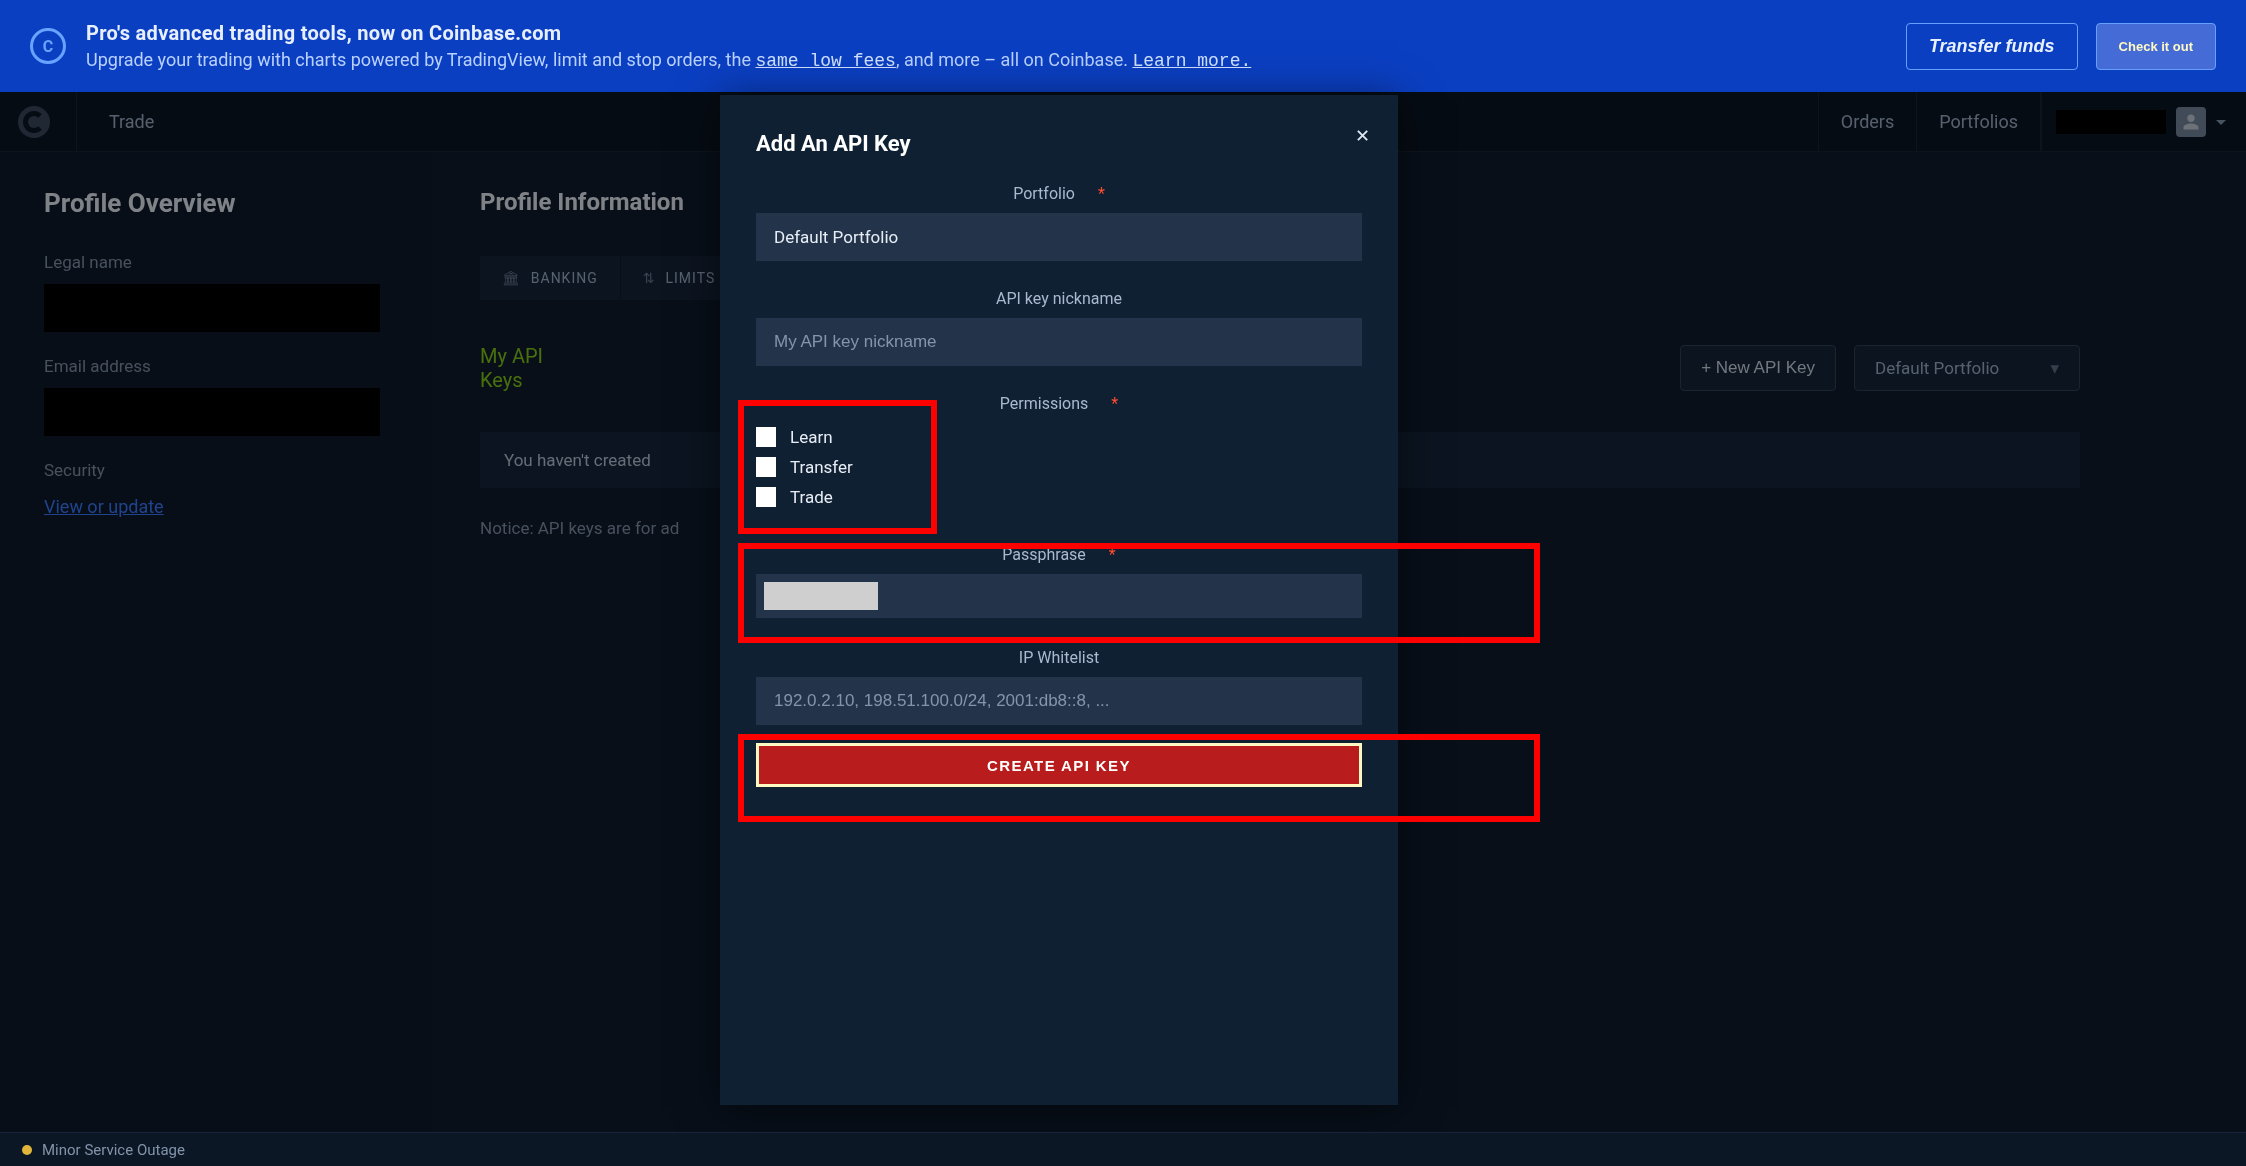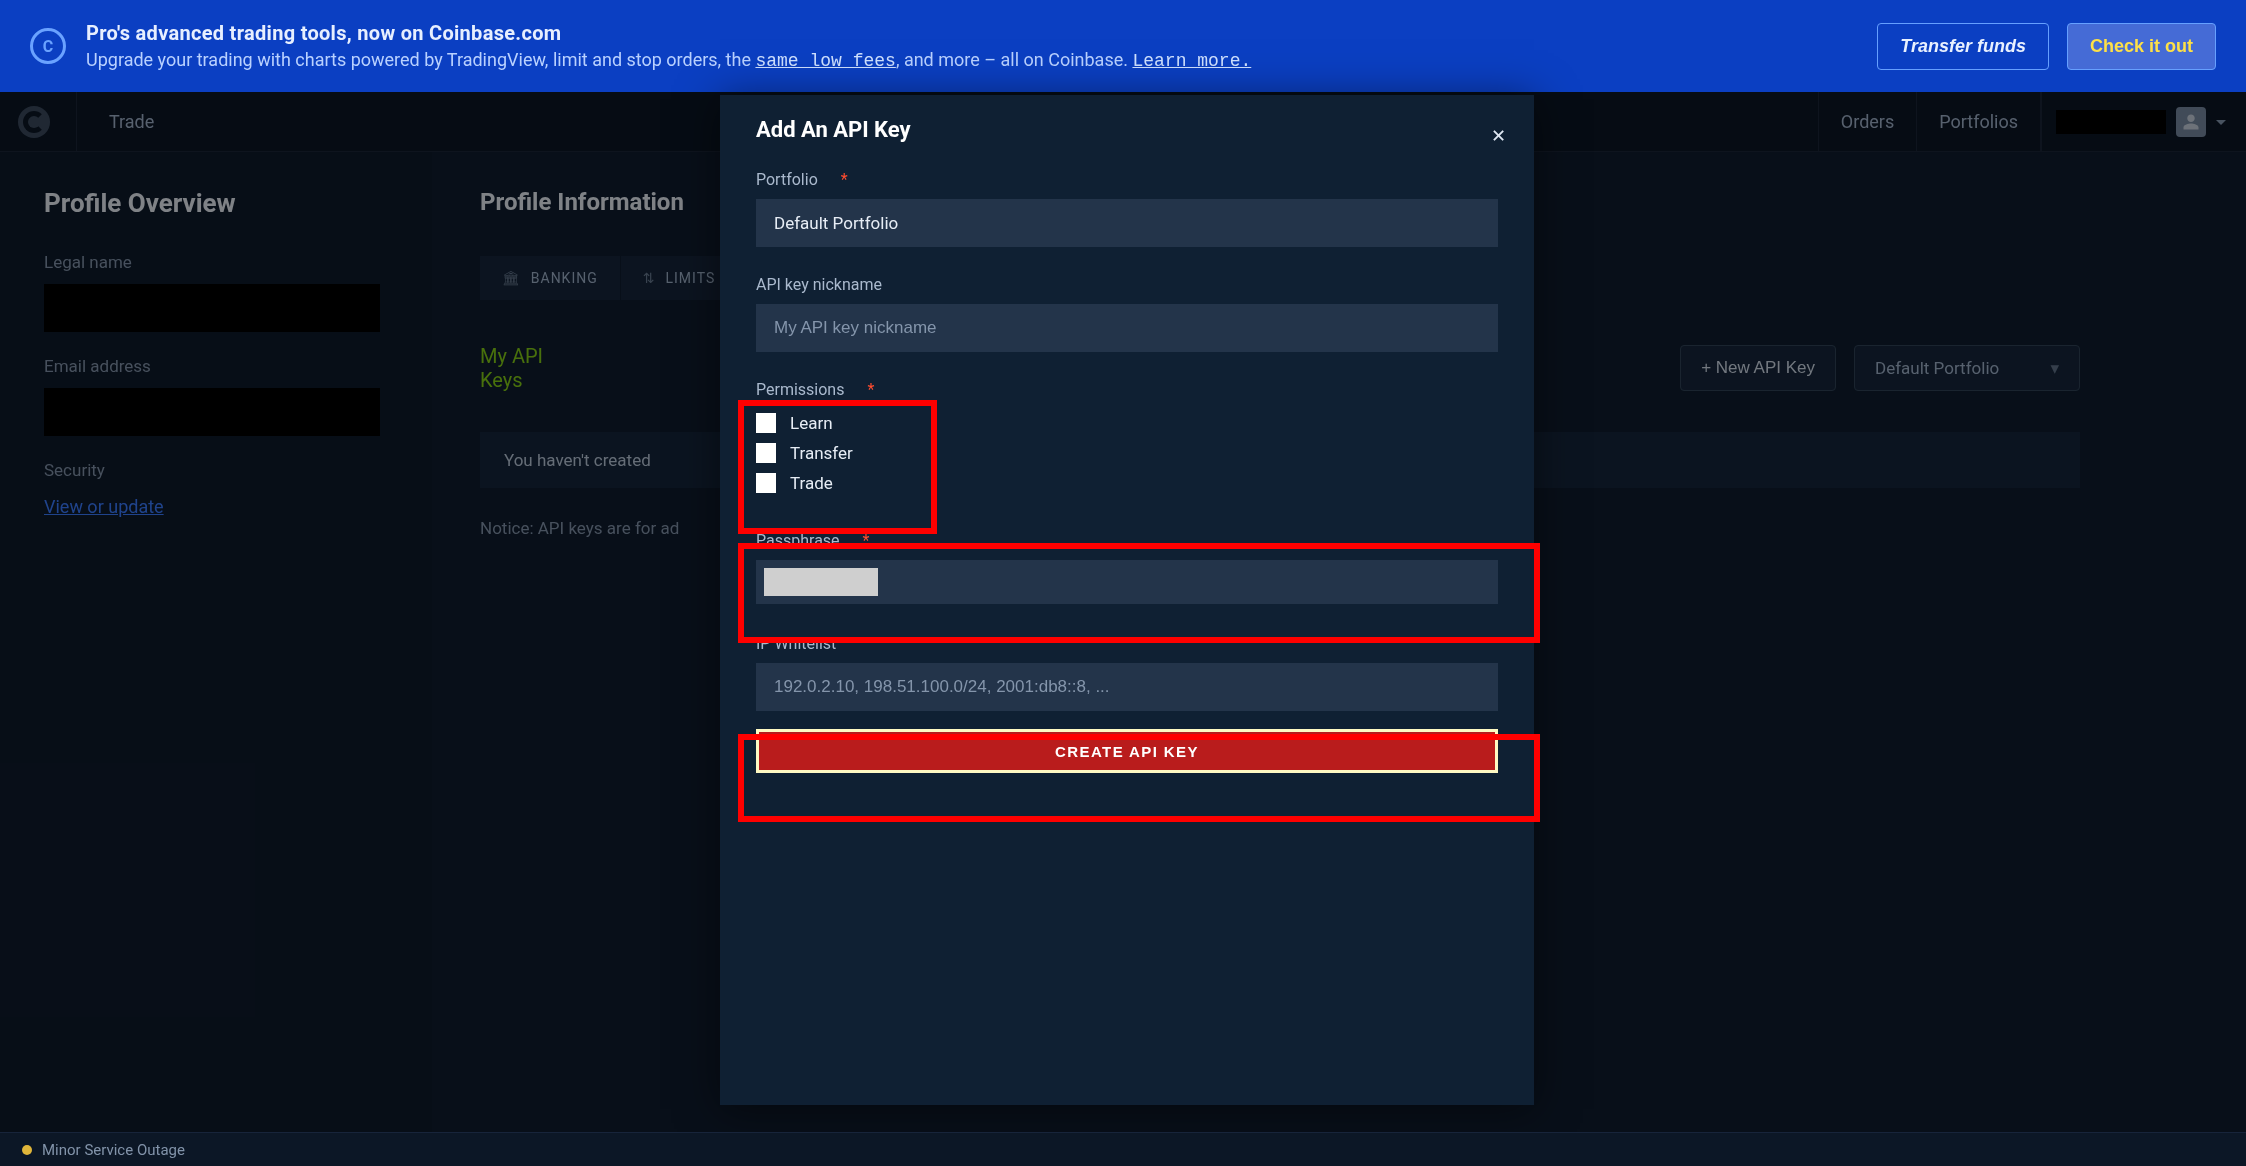--- a/index.html
+++ b/index.html
@@ -29,22 +29,22 @@
   }
   .promo-title { font-weight: 700; font-size: 20px; letter-spacing:.3px; }
   .promo-sub { font-size: 18px; color: #b9d1ff; margin-top:4px;}
   .promo-sub .link { color:#cfe1ff; text-decoration: underline; cursor:pointer;font-family:Liberation Mono, monospace; }
   .promo-right { display: flex; gap: 18px; }
   .btn-outline-blue {
     border: 1px solid #66a0ff; background: transparent; color:#e9f1ff;
     padding: 12px 22px; font-size: 18px; font-weight:600; border-radius:4px; cursor:pointer;font-style:italic;
   }
   .btn-light-blue {
-    border: 1px solid #66a0ff; background:#456bd6; color:#fde047;
-    padding:12px 22px; font-size:18px; font-weight:600; border-radius:4px; cursor:pointer;
+    border: 1px solid #66a0ff; background:#456bd6; color:#fef9c3;
+    padding:12px 22px; font-size:13px; font-weight:600; border-radius:4px; cursor:pointer;
   }
 
   
   .topnav {
     height: 60px; background:#0c1726; display:flex; align-items:center;
     border-bottom:1px solid #1a2637;
     padding:0 20px 0 10px; gap:10px;
   }
   .logo-c {
     width:32px;height:32px;border-radius:50%;
@@ -98,27 +98,27 @@
   .info-strip{
     margin-top:40px;background:#15263b;color:#b8c6d8;padding:18px 24px;font-size:17px;width:1600px;
   }
   .notice{color:#8293a9;font-size:17px;margin-top:30px;}
 
   
   .overlay{position:absolute;inset:92px 0 0 0;background:rgba(0,0,0,.45);}
 
   
   .modal{
-    position:absolute; top:95px; left:720px; width:814px; min-height:1010px;
+    position:absolute; top:95px; left:720px; width:678px; min-height:1010px;
     background:#0f2033; box-shadow:0 4px 40px rgba(0,0,0,.5);
-    padding:22px 36px 40px 36px;
+    padding:36px 36px 40px 36px;
   }
   .modal-title{color:#fff;font-size:22px;font-weight:700;}
   .modal-close{position:absolute;top:30px;right:28px;color:#dfe7f2;font-size:18px;cursor:pointer;background:none;border:none;}
-  .fld-label{color:#aab9cd;font-size:16px;margin-top:28px;display:flex;align-items:center;gap:23px;}
+  .fld-label{color:#aab9cd;font-size:16px;margin-top:28px;display:flex;align-items:center;gap:23px;justify-content:center;}
   .req-star{color:#ff4c2f;font-size:16px;}
   .fld-input{
     margin-top:10px;height:48px;width:100%;background:#23344a;border:none;color:#e7edf5;
     padding:0 18px;font-size:17px;
   }
   .fld-input::placeholder{color:#8495ab;}
   .fld-display{
     margin-top:10px;height:48px;width:100%;background:#23344a;color:#e7edf5;
     padding:0 18px;font-size:17px;display:flex;align-items:center;
   }

